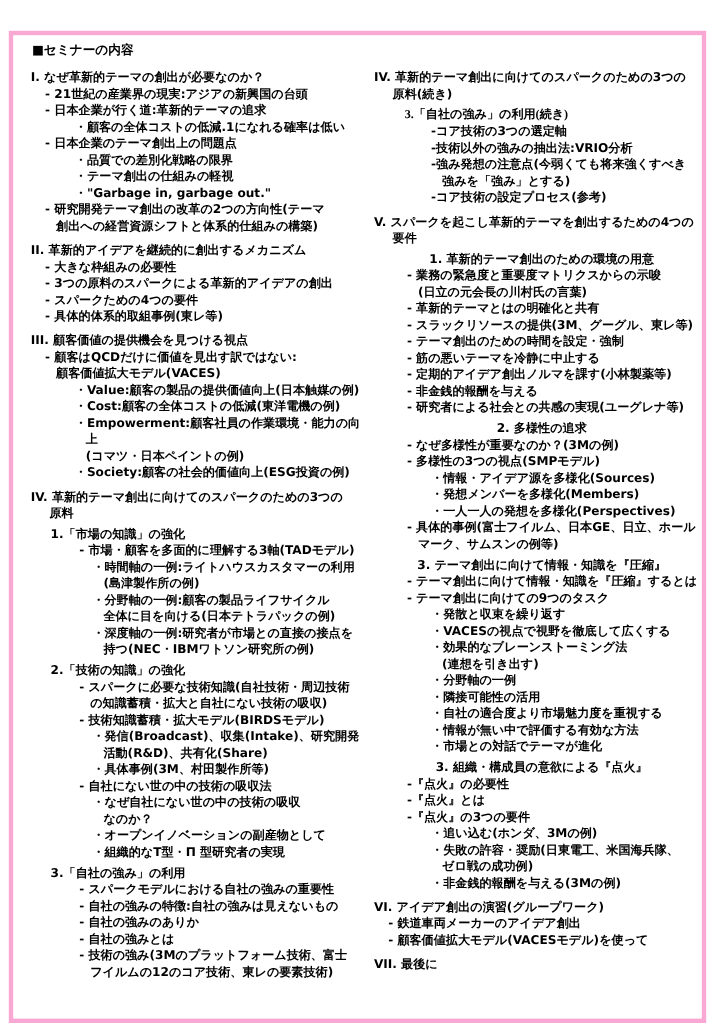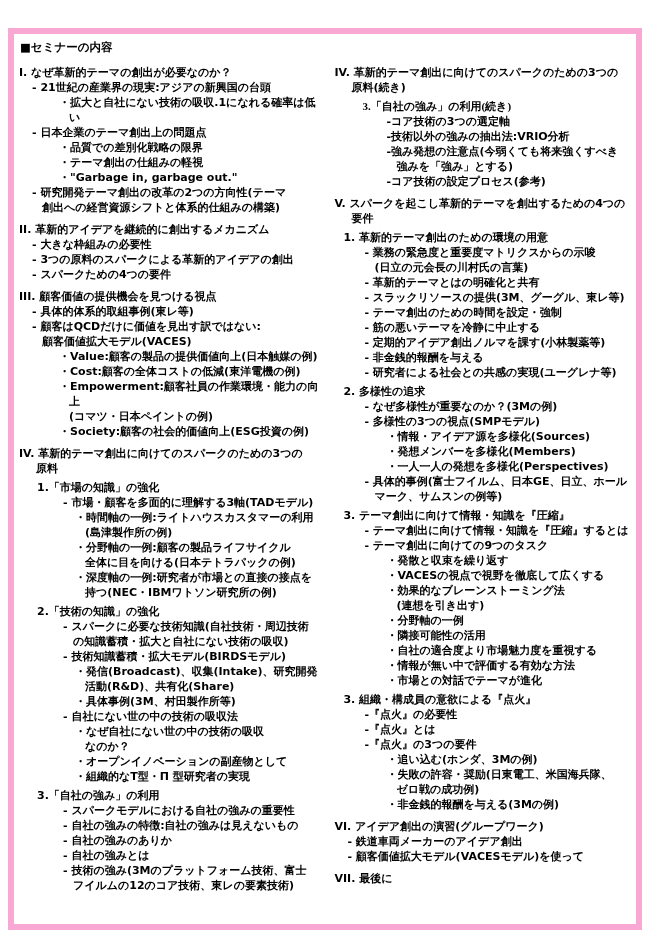--- a/index.html
+++ b/index.html
@@ -3,67 +3,68 @@
 <meta charset="utf-8">
 <style>
   html,body { margin:0; padding:0; }
   body {
     width:650px; height:939px; background:#ffffff; position:relative;
     font-family:"DejaVu Sans","Liberation Sans",sans-serif;
     color:#000;
   }
   .box {
     position:absolute; left:8px; top:28px; width:634px; height:902px;
-    border:6px solid #f9a8d4; box-sizing:border-box;
-    padding:5px 2px 0 5px; overflow:hidden; background:#fff;
+    border:4px solid #f9a8d4; box-sizing:border-box;
+    padding:5px 2px 0 16px; overflow:hidden; background:#fff;
   }
   .title { font-size:11.5px; font-weight:bold; margin:1px 0 3px 1px; }
   .cols { display:flex; }
   .col { box-sizing:border-box; }
   .col-left  { width:320px; padding-right:8px; }
   .col-right { width:304px; }
   .ln {
     font-size:11px; line-height:15px; font-weight:bold;
     white-space:pre-wrap; word-break:break-all;
   }
   .lv-roman    { padding-left:17px; text-indent:-17px; margin-top:7px; }
   .lv-num-a    { padding-left:31px; text-indent:-13px; margin-top:4px; }
-  .lv-num-b    { padding-left:22px; text-indent:-13px; margin-top:4px; }
+  .lv-num-b    { padding-left:22px; text-indent:-13px; margin-top:4px;text-align:center; }
   .lv-num-c    { padding-left:41px; text-indent:-13px; margin-top:4px;font-family:Liberation Serif, serif; }
   .lv-dash-a   { padding-left:23px; text-indent:-10px; }
   .lv-dash-b   { padding-left:54px; text-indent:-10px; }
   .lv-dash-c   { padding-left:40px; text-indent:-10px; }
   .lv-dash-d   { padding-left:62px; text-indent:-10px; }
   .lv-bullet-a { padding-left:50px; text-indent:-10px; }
   .lv-bullet-b { padding-left:66px; text-indent:-10px; }
   .lv-bullet-c { padding-left:62px; text-indent:-10px; }
 </style>
 </head>
 <body>
 
 <div class="page">
   <div class="box">
     <div class="title">■セミナーの内容</div>
     <div class="cols">
       <div class="col col-left">
           <div class="ln lv-roman">I. なぜ革新的テーマの創出が必要なのか？</div>
           <div class="ln lv-dash-a">- 21世紀の産業界の現実:アジアの新興国の台頭</div>
-          <div class="ln lv-bullet-a">・拡大と自社にない技術の吸収.1になれる確率は低い</div>
+          <div class="ln lv-dash-a">- 日本企業が行く道:革新的テーマの追求</div>
+          <div class="ln lv-bullet-a">・顧客の全体コストの低減.1になれる確率は低い</div>
           <div class="ln lv-dash-a">- 日本企業のテーマ創出上の問題点</div>
           <div class="ln lv-bullet-a">・品質での差別化戦略の限界</div>
           <div class="ln lv-bullet-a">・テーマ創出の仕組みの軽視</div>
           <div class="ln lv-bullet-a">・"Garbage in, garbage out."</div>
           <div class="ln lv-dash-a">- 研究開発テーマ創出の改革の2つの方向性(テーマ
 創出への経営資源シフトと体系的仕組みの構築)</div>
           <div class="ln lv-roman">II. 革新的アイデアを継続的に創出するメカニズム</div>
           <div class="ln lv-dash-a">- 大きな枠組みの必要性</div>
           <div class="ln lv-dash-a">- 3つの原料のスパークによる革新的アイデアの創出</div>
           <div class="ln lv-dash-a">- スパークための4つの要件</div>
+          <div class="ln lv-dash-a">- 具体的体系的取組事例(東レ等)</div>
           <div class="ln lv-roman">III. 顧客価値の提供機会を見つける視点</div>
-          <div class="ln lv-dash-a">- 具体的体系的取組事例(東レ等)</div>
           <div class="ln lv-dash-a">- 顧客はQCDだけに価値を見出す訳ではない:
 顧客価値拡大モデル(VACES)</div>
           <div class="ln lv-bullet-a">・Value:顧客の製品の提供価値向上(日本触媒の例)</div>
           <div class="ln lv-bullet-a">・Cost:顧客の全体コストの低減(東洋電機の例)</div>
           <div class="ln lv-bullet-a">・Empowerment:顧客社員の作業環境・能力の向上
 (コマツ・日本ペイントの例)</div>
           <div class="ln lv-bullet-a">・Society:顧客の社会的価値向上(ESG投資の例)</div>
           <div class="ln lv-roman">IV. 革新的テーマ創出に向けてのスパークのための3つの
 原料</div>
           <div class="ln lv-num-a">1.「市場の知識」の強化</div>

